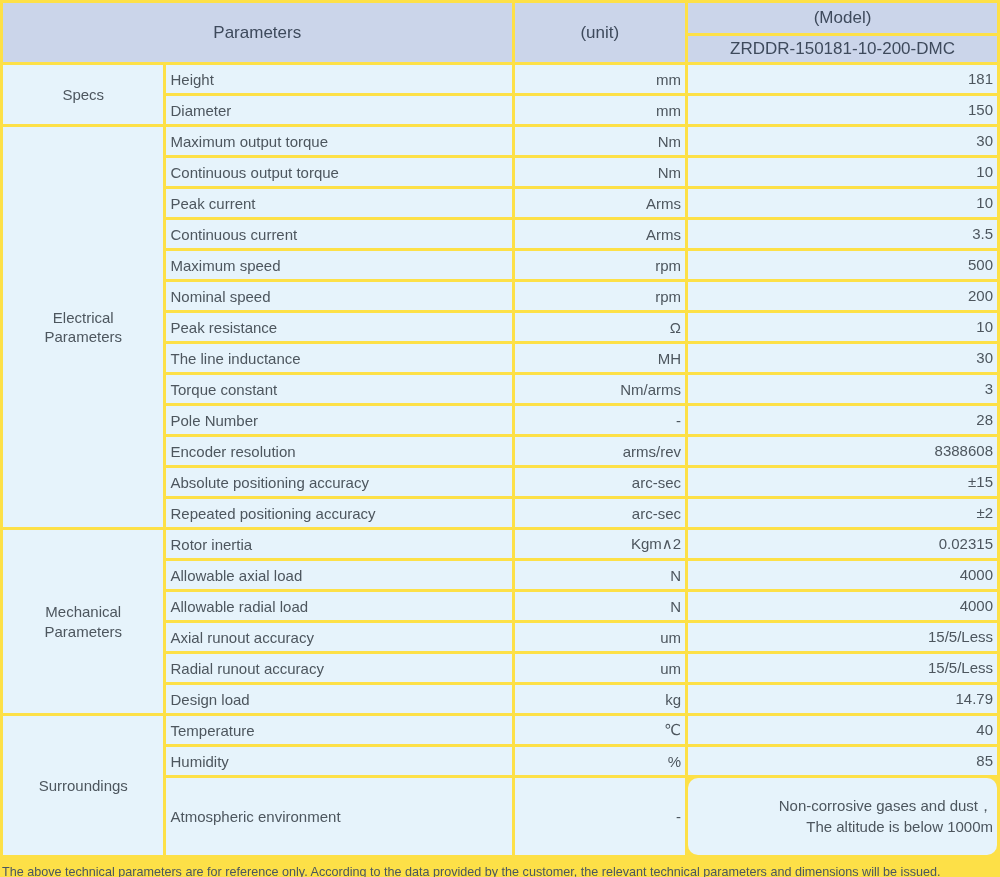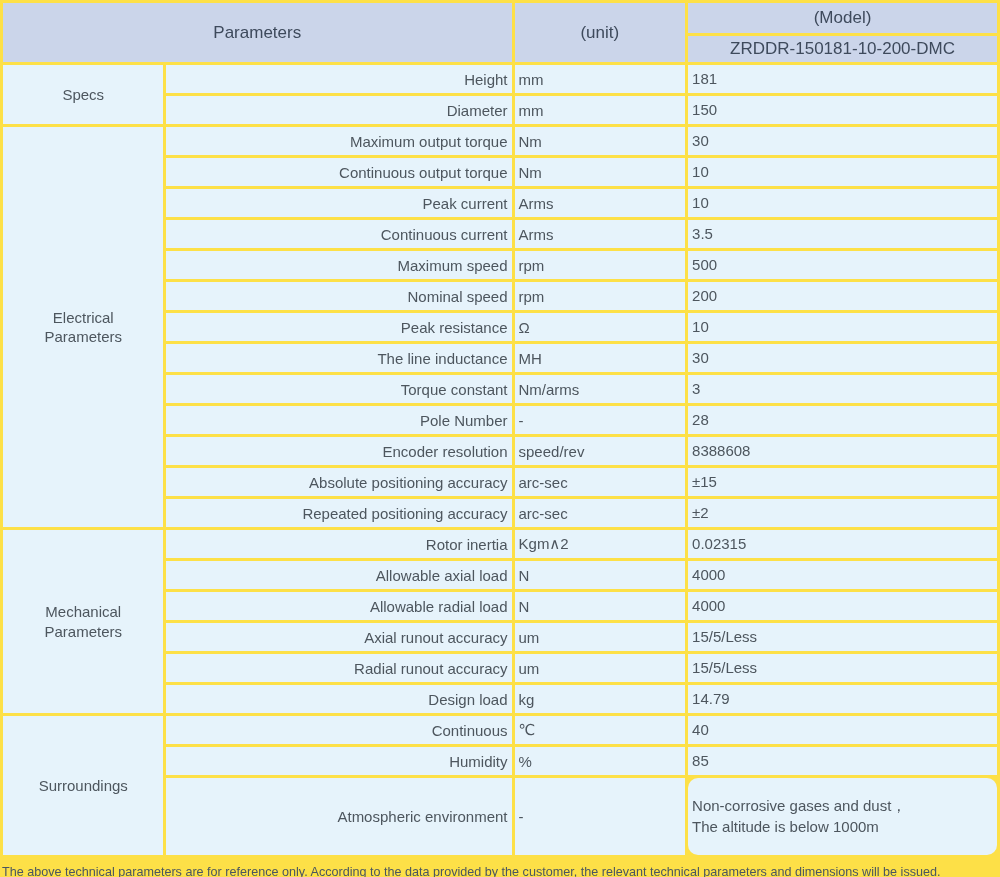--- a/index.html
+++ b/index.html
@@ -41,26 +41,26 @@
   tr.hdr-sub { height: 26px; }
   tr.body-row { height: 28px; }
   tr.tall-row { height: 77px; }
   td.group-cell {
     text-align: center;
     white-space: pre-line;
     line-height: 1.3;
     margin-top: 28px;
   }
   td.param-cell {
-    text-align: right;
+    text-align: left;
     padding-left: 26px;
   }
   td.unit-cell,
   td.value-cell {
-    text-align: left;
+    text-align: right;
   }
   td.value-cell {
     white-space: pre-line;
     line-height: 1.35;
   }
   td.value-multiline {
     font-size: 14.5px;
     border-radius: 10px;
   }
   .footnote {
@@ -154,21 +154,21 @@
       <td class="unit-cell">Nm/arms</td>
       <td class="value-cell">3</td>
     </tr>
     <tr class="body-row">
       <td class="param-cell">Pole Number</td>
       <td class="unit-cell">-</td>
       <td class="value-cell">28</td>
     </tr>
     <tr class="body-row">
       <td class="param-cell">Encoder resolution</td>
-      <td class="unit-cell">speed/rev</td>
+      <td class="unit-cell">arms/rev</td>
       <td class="value-cell">8388608</td>
     </tr>
     <tr class="body-row">
       <td class="param-cell">Absolute positioning accuracy</td>
       <td class="unit-cell">arc-sec</td>
       <td class="value-cell">±15</td>
     </tr>
     <tr class="body-row">
       <td class="param-cell">Repeated positioning accuracy</td>
       <td class="unit-cell">arc-sec</td>
@@ -203,21 +203,21 @@
       <td class="value-cell">15/5/Less</td>
     </tr>
     <tr class="body-row">
       <td class="param-cell">Design load</td>
       <td class="unit-cell">kg</td>
       <td class="value-cell">14.79</td>
     </tr>
 
     <tr class="body-row">
       <td rowspan="3" class="group-cell">Surroundings</td>
-      <td class="param-cell">Continuous</td>
+      <td class="param-cell">Temperature</td>
       <td class="unit-cell">℃</td>
       <td class="value-cell">40</td>
     </tr>
     <tr class="body-row">
       <td class="param-cell">Humidity</td>
       <td class="unit-cell">%</td>
       <td class="value-cell">85</td>
     </tr>
     <tr class="tall-row">
       <td class="param-cell">Atmospheric environment</td>

